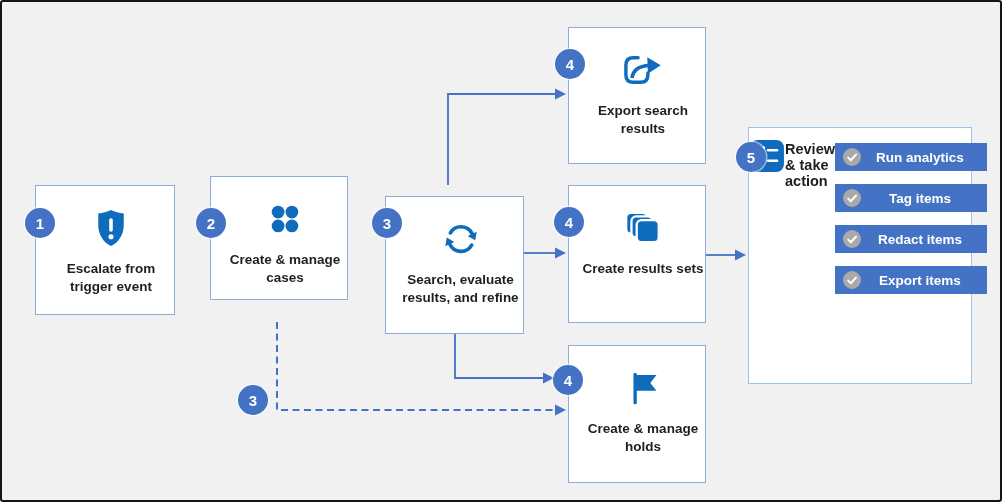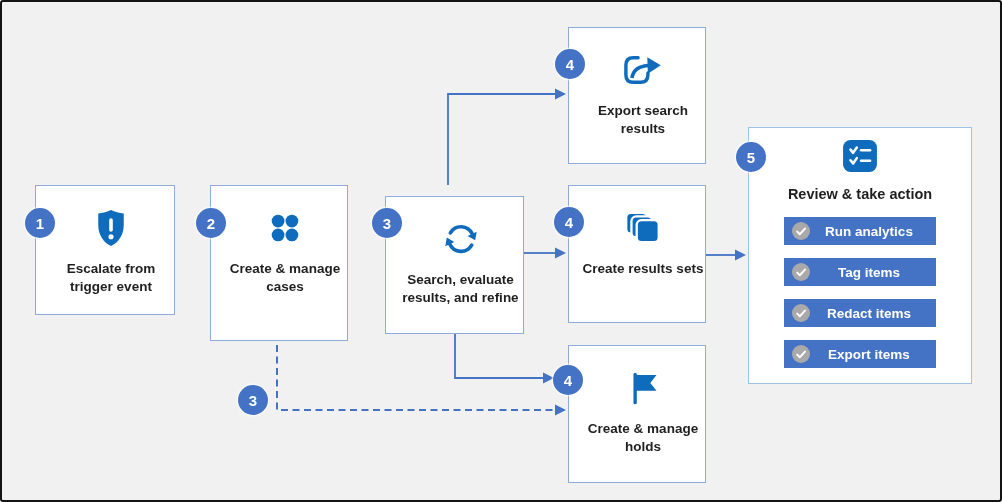--- a/index.html
+++ b/index.html
@@ -24,21 +24,21 @@
   }
   .badge{
     position:absolute;width:30px;height:30px;border-radius:50%;
     background:#4472C4;color:#fff;font-size:15px;font-weight:700;
     display:flex;align-items:center;justify-content:center;
     box-shadow:0 0 0 1.5px rgba(255,255,255,0.55);
   }
   .panel{
     position:absolute;left:748px;top:127px;width:224px;height:257px;
     background:#ffffff;border:1px solid #9DC3E6;box-sizing:border-box;
-    display:flex;flex-direction:column;align-items:center;
+    display:flex;align-items:flex-start;
   }
   .panel .icon{margin-top:11px;height:34px;}
   .panel-title{margin-top:13px;font-size:14.5px;font-weight:700;color:#1f1f1f;}
   .actions{margin-top:15px;display:flex;flex-direction:column;gap:13px;}
   .action-btn{
     width:152px;height:28px;background:#4472C4;border:none;
     display:flex;align-items:center;padding:0 8px;box-sizing:border-box;
     cursor:pointer;
   }
   .action-btn .chk{width:18px;height:18px;flex:0 0 auto;display:block;}
@@ -74,21 +74,21 @@
     <div class="icon">
       <svg width="36" height="40" viewBox="0 0 24 26">
         <path fill="#0F6CBD" d="M12 1 C 9.5 2.2 6.5 3 3.5 3.3 V 11 C 3.5 17.5 7 22.7 12 25 C 17 22.7 20.5 17.5 20.5 11 V 3.3 C 17.5 3 14.5 2.2 12 1 Z"></path>
         <rect x="10.8" y="6.5" width="2.4" height="9" rx="1.2" fill="#fff"></rect>
         <circle cx="12" cy="18.8" r="1.7" fill="#fff"></circle>
       </svg>
     </div>
     <div class="label">Escalate from trigger event</div>
   </div>
 
-  <div class="node" style="left:210px;top:185px;width:138px;height:156px;">
+  <div class="node" style="left:210px;top:176px;width:138px;height:124px;">
     <div class="icon">
       <svg width="34" height="34" viewBox="0 0 32 32">
         <g fill="#0F6CBD">
           <circle cx="9.5" cy="9.5" r="6"></circle>
             <circle cx="22.5" cy="9.5" r="6"></circle>
           <circle cx="9.5" cy="22.5" r="6"></circle>
             <circle cx="22.5" cy="22.5" r="6"></circle>
         </g>
       </svg>
     </div>

